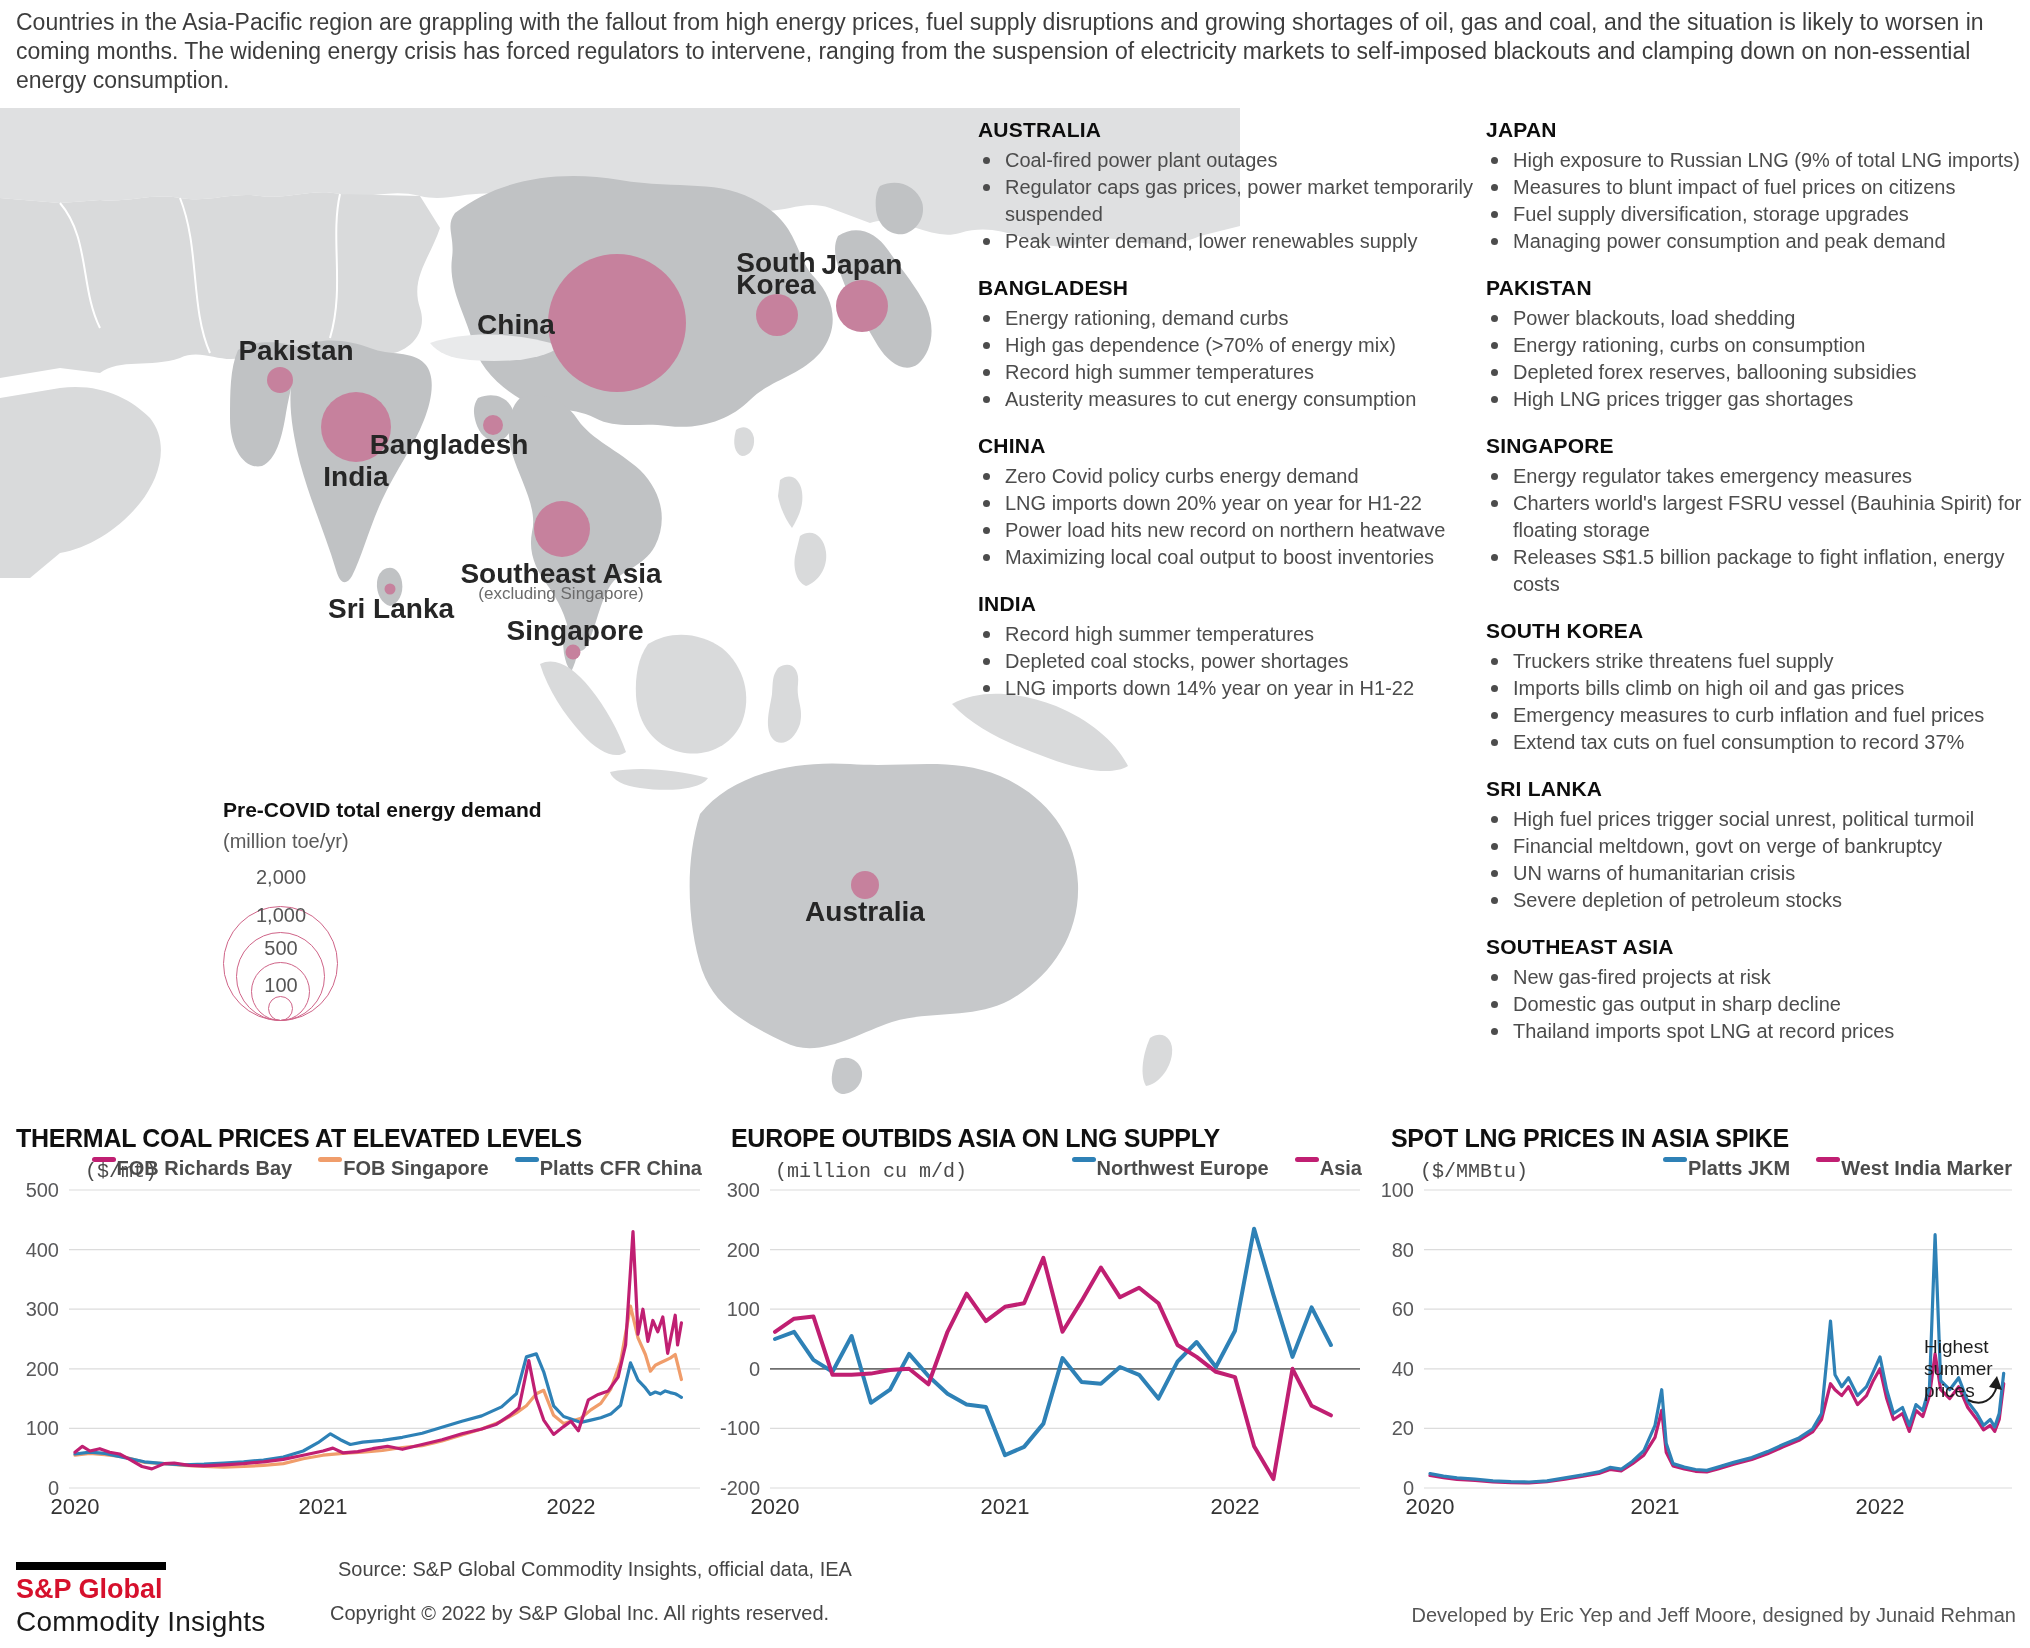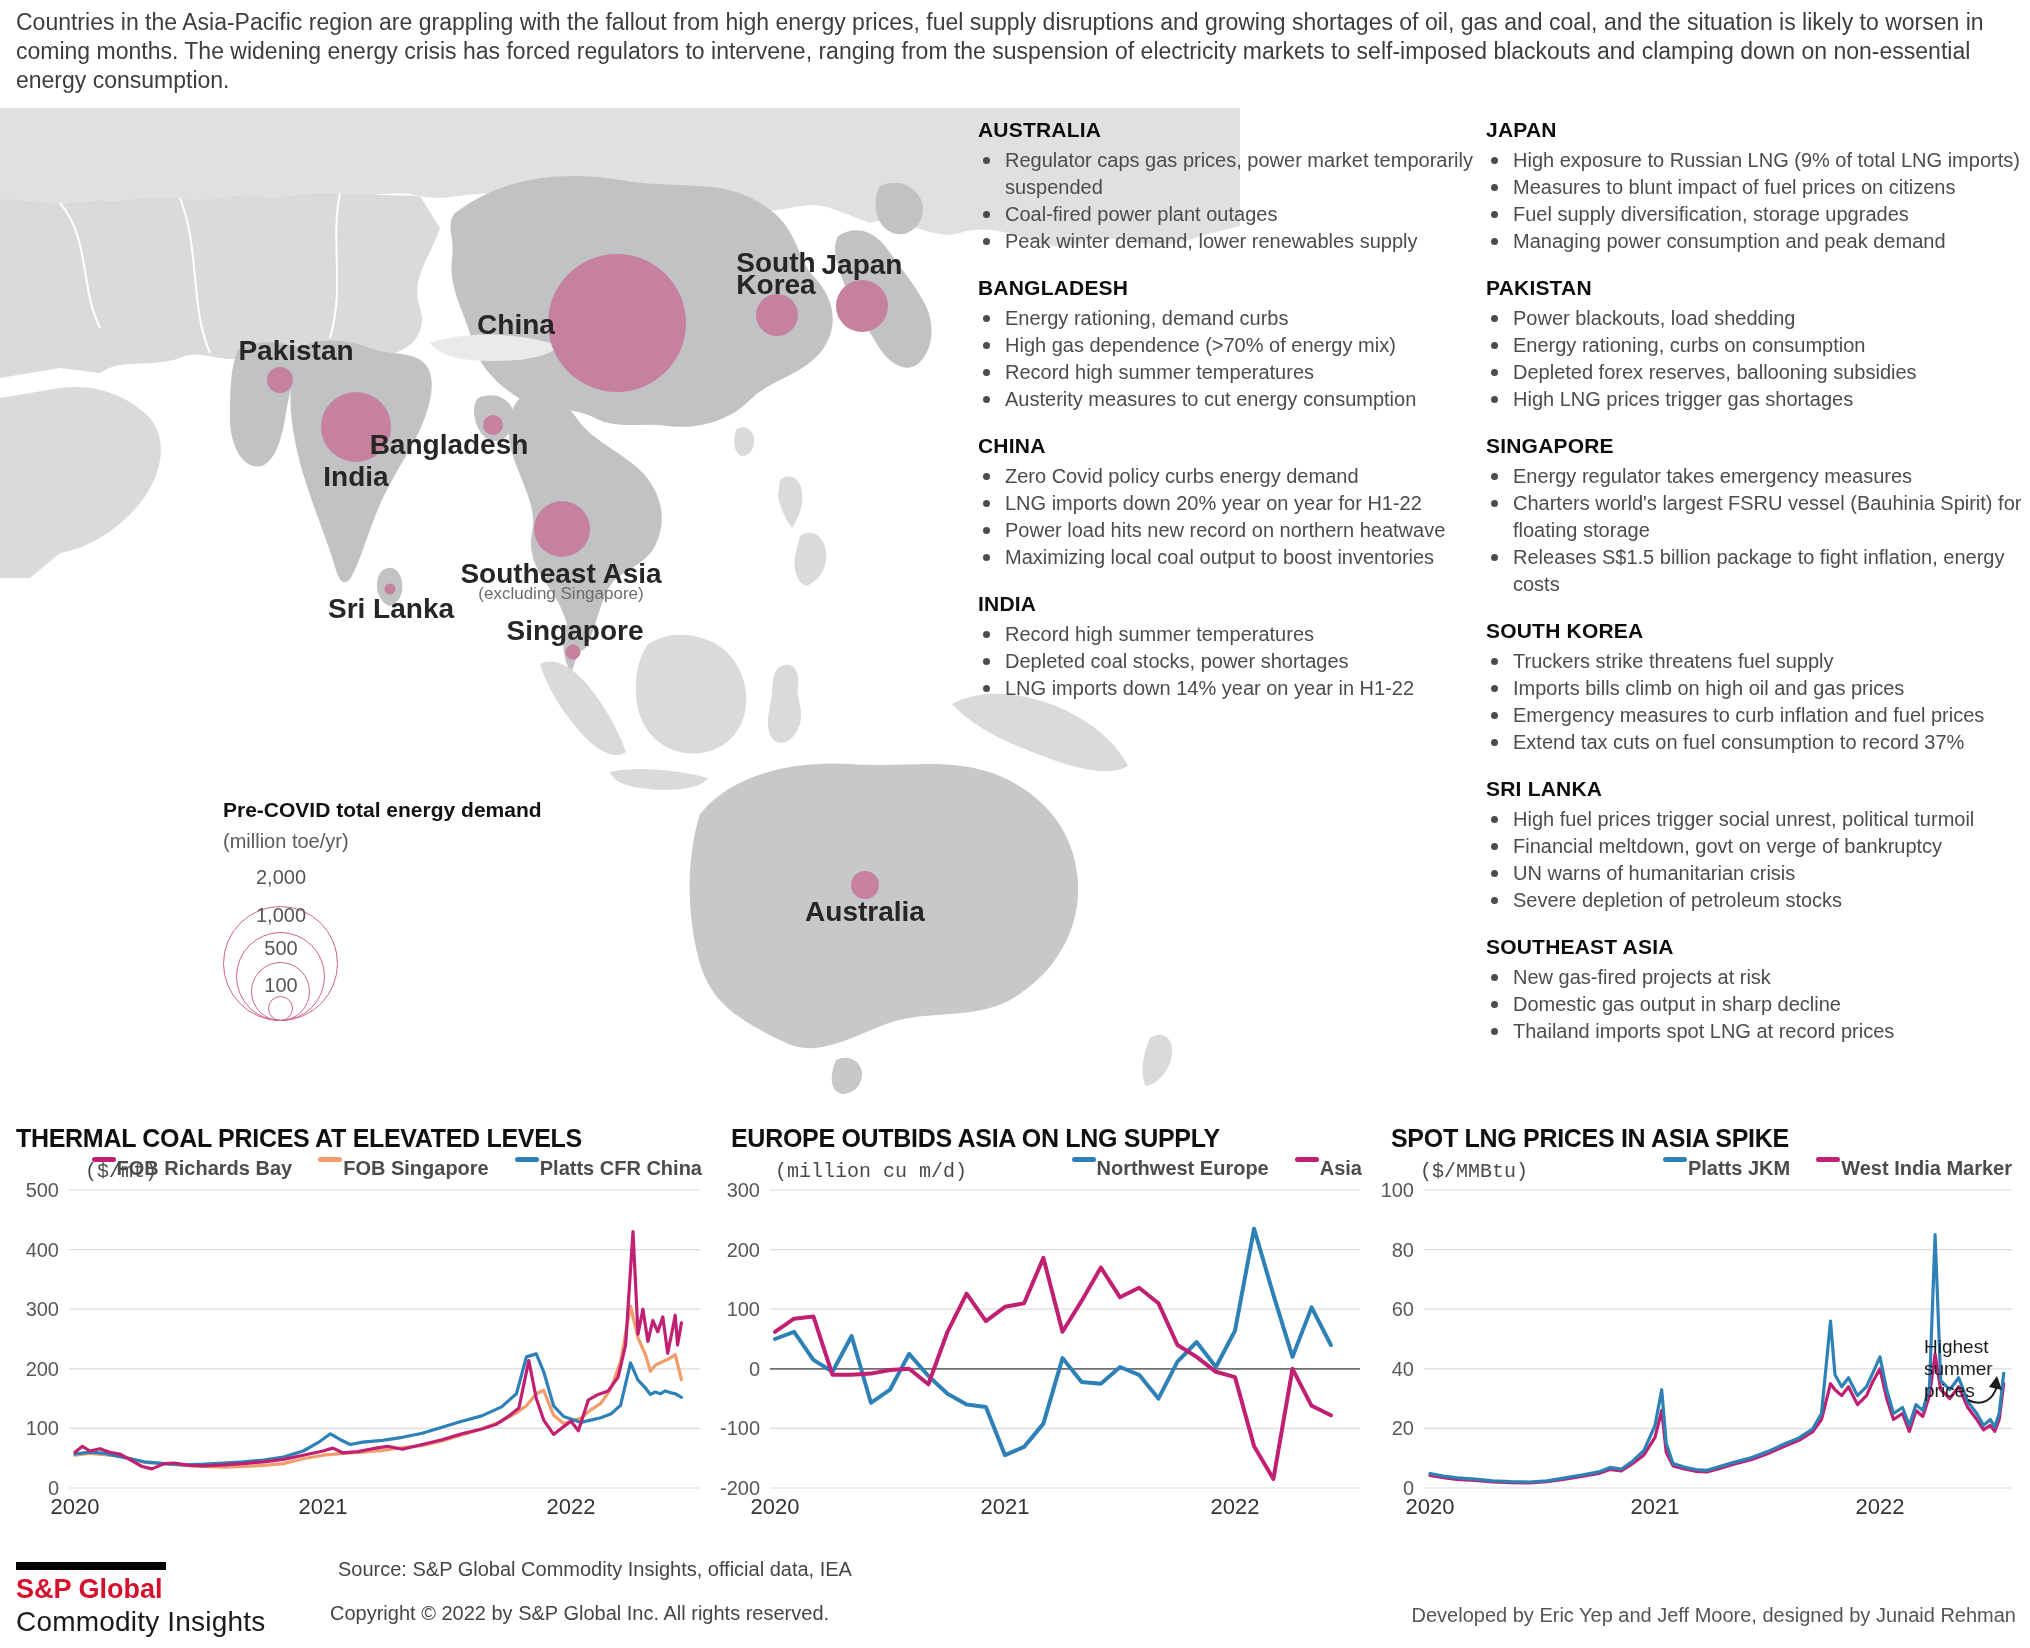--- a/index.html
+++ b/index.html
@@ -127,22 +127,22 @@
       <div class="legend-circle" style="left: 251px; top: 962px; width: 57px; height: 57px; border-color: rgb(207, 100, 136);"></div>
       <div class="legend-circle-label" style="left: 281px; top: 937px;">500</div>
       <div class="legend-circle" style="left: 268px; top: 996px; width: 23px; height: 23px; border-color: rgb(207, 100, 136);"></div>
       <div class="legend-circle-label" style="left: 281px; top: 974px;">100</div>
     </div>
 
   <div id="country-col-1" class="abs country-col">
       <div class="country-section">
         <h3>AUSTRALIA</h3>
         <ul>
+          <li>Coal-fired power plant outages</li>
           <li>Regulator caps gas prices, power market temporarily suspended</li>
-          <li>Coal-fired power plant outages</li>
           <li>Peak winter demand, lower renewables supply</li>
         </ul>
       </div>
       <div class="country-section">
         <h3>BANGLADESH</h3>
         <ul>
           <li>Energy rationing, demand curbs</li>
           <li>High gas dependence (&gt;70% of energy mix)</li>
           <li>Record high summer temperatures</li>
           <li>Austerity measures to cut energy consumption</li>

